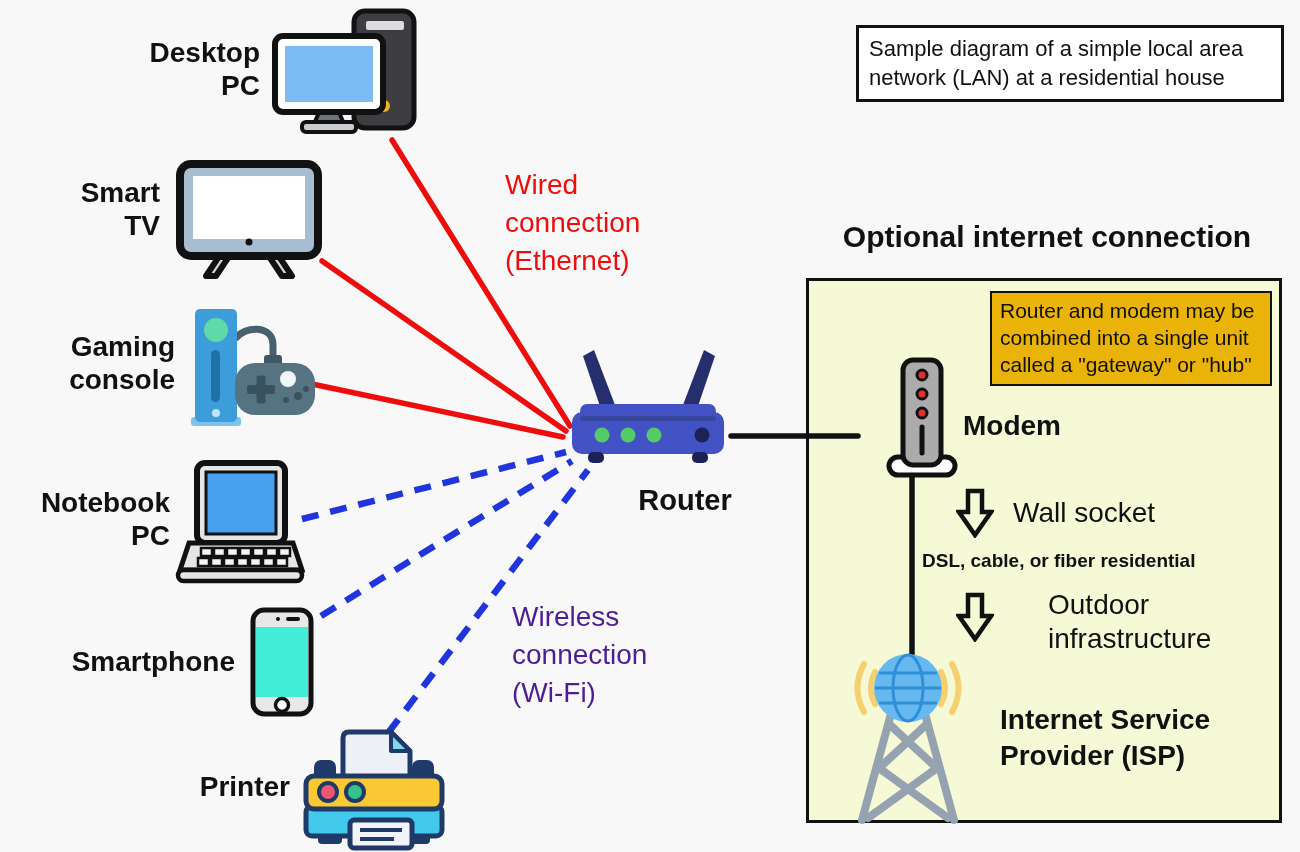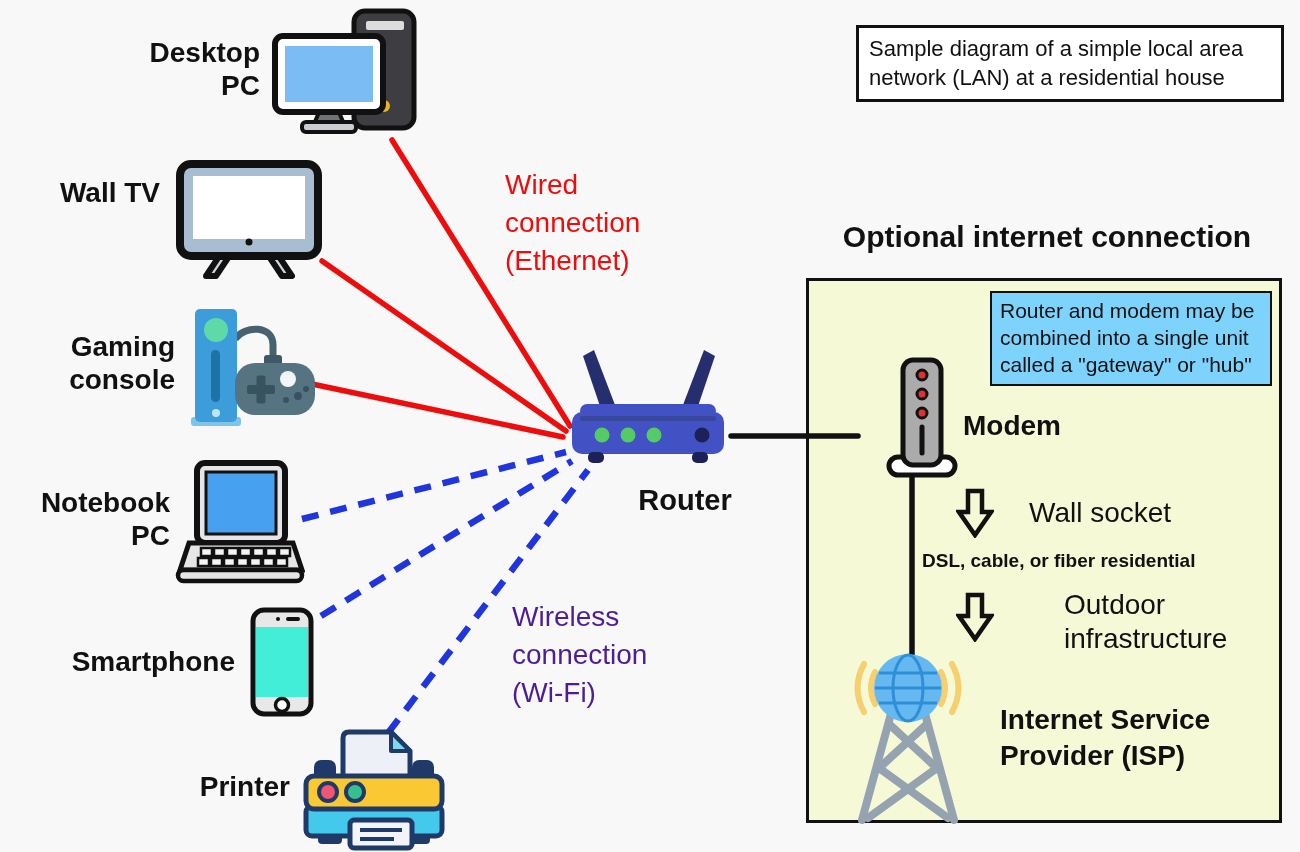--- a/index.html
+++ b/index.html
@@ -21,24 +21,24 @@
   .caption-box{
     background:#ffffff;border:3px solid #111;padding:7px 10px;
     font-size:22px;line-height:1.3;width:402px;
   }
   .panel-title{font-weight:bold;font-size:30px;text-align:center;width:482px;}
   .panel{
     background:#f6f9d6;border:3px solid #111;width:470px;height:539px;
   }
   .panel-note{
     border:2px solid #111;padding:5px 8px;font-size:21px;line-height:1.28;width:262px;
-    background:#7dd3fc;
+    background:#eab308;
   }
   .bold-label{font-weight:bold;font-size:28px;}
-  .step-label{font-size:28px;line-height:1.22;margin-left:16px;}
+  .step-label{font-size:28px;line-height:1.22;}
   .dsl-label{font-weight:bold;font-size:19px;}
   .isp-label{font-weight:bold;font-size:28px;line-height:1.28;}
   svg{display:block;}
 </style>
 </head>
 <body>
 
 <div id="canvas">
 
   <div class="abs panel" style="left:806px;top:278px;"></div>
@@ -66,21 +66,21 @@
       <rect x="82" y="3" width="60" height="117" rx="11" fill="#3d3d42" stroke="#111" stroke-width="5"></rect>
       <rect x="94" y="13" width="38" height="9" rx="2" fill="#dcdcdc"></rect>
       <circle cx="112" cy="98" r="6" fill="#e9b324"></circle>
       <polygon points="48,102 66,102 72,116 42,116" fill="#6e7378" stroke="#111" stroke-width="4"></polygon>
       <rect x="30" y="114" width="54" height="10" rx="4" fill="#c9cdd1" stroke="#111" stroke-width="4"></rect>
       <rect x="3" y="28" width="108" height="76" rx="8" fill="#ffffff" stroke="#111" stroke-width="6"></rect>
       <rect x="13" y="38" width="88" height="56" fill="#7cbcf4"></rect>
     </svg>
   </div>
 
-  <div class="abs devlabel" style="left:40px;top:176px;width:120px;">Wall TV</div>
+  <div class="abs devlabel" style="left:40px;top:176px;width:120px;">Smart TV</div>
   <div class="abs" style="left:176px;top:160px;">
     <svg width="146" height="120" viewBox="0 0 146 120">
       <polygon points="46,92 56,92 40,116 30,116" fill="#cdd6de" stroke="#111" stroke-width="6" stroke-linejoin="round"></polygon>
       <polygon points="90,92 100,92 116,116 106,116" fill="#cdd6de" stroke="#111" stroke-width="6" stroke-linejoin="round"></polygon>
       <rect x="4" y="4" width="138" height="92" rx="11" fill="#a6bdd2" stroke="#111" stroke-width="8"></rect>
       <rect x="17" y="16" width="112" height="63" fill="#ffffff"></rect>
       <circle cx="73" cy="82" r="3.5" fill="#111"></circle>
     </svg>
   </div>
 

